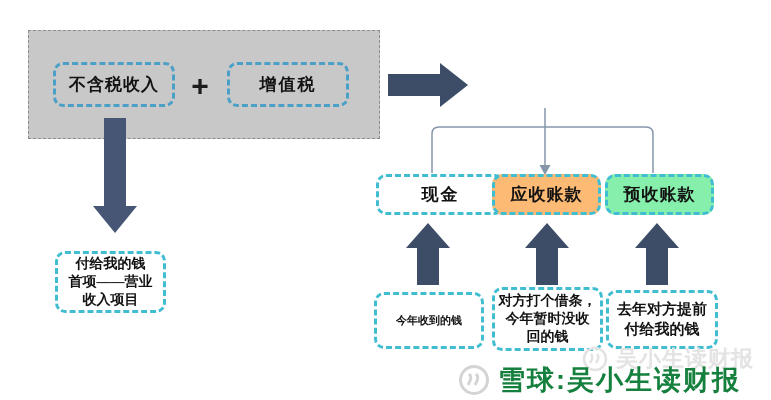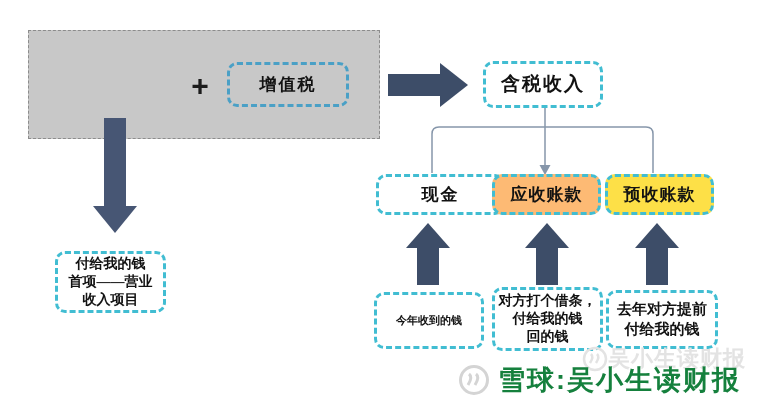--- a/index.html
+++ b/index.html
@@ -69,67 +69,67 @@
   }
   .up-arrow .shaft{left:11px;top:25px;width:22px;height:37px;background:#3d4d68;}
   #up-arrow-1{left:406px;}
   #up-arrow-2{left:525px;}
   #up-arrow-3{left:635px;}
   
   #connector-svg{position:absolute;left:0;top:0;z-index:1;pointer-events:none;}
   
   .ghost-watermark{
     position:absolute;left:582px;top:344px;z-index:3;
-    display:flex;align-items:center;gap:0;
+    display:flex;align-items:center;gap:8px;
     color:#e3e3e3;font-size:22px;font-weight:bold;letter-spacing:1px;
   }
   .footer-watermark{
     position:absolute;left:458px;top:362px;z-index:3;
     display:flex;align-items:center;gap:8px;
     color:#15803d;font-size:27px;font-weight:bold;letter-spacing:2px;
     text-shadow:1px 1px 0 #ffffff;
   }
   .logo-circle{flex:0 0 auto;}
 </style>
 </head>
 <body>
 
 <div id="canvas">
 
   <div class="gray-panel"></div>
 
+  <div id="box-untaxed" class="dash-box on-gray">
+    <span>不含税收入</span>
+  </div>
   <div class="plus-sign">
     <span>+</span>
   </div>
   <div id="box-vat" class="dash-box on-gray">
     <span>增值税</span>
   </div>
 
   <div class="right-arrow">
     <div class="arrow-part shaft"></div>
     <div class="arrow-part head"></div>
   </div>
 
-  <div id="box-taxed" class="dash-box">
-    <span>含税收入</span>
-  </div>
 
   <svg id="connector-svg" width="771" height="400">
     <path d="M545,108 V166" stroke="#8696aa" stroke-width="1.5" fill="none"></path>
     <polygon points="539.5,165 550.5,165 545,175" fill="#8696aa"></polygon>
     <path d="M432,173 V134 Q432,127 439,127 H646 Q653,127 653,134 V173" stroke="#8696aa" stroke-width="1.5" fill="none"></path>
   </svg>
 
   <div id="box-cash" class="dash-box" style="background:#fff">
     <span>现金</span>
   </div>
   <div id="box-receivable" class="dash-box" style="background:#fdba74">
     <span>应收账款</span>
   </div>
-  <div id="box-advance" class="dash-box" style="background:#fde047">
+  <div id="box-advance" class="dash-box" style="background:#86efac">
     <span>预收账款</span>
   </div>
 
   <div id="up-arrow-1" class="up-arrow">
     <div class="arrow-part head"></div>
     <div class="arrow-part shaft"></div>
   </div>
   <div id="up-arrow-2" class="up-arrow">
     <div class="arrow-part head"></div>
     <div class="arrow-part shaft"></div>
@@ -137,21 +137,21 @@
   <div id="up-arrow-3" class="up-arrow">
     <div class="arrow-part head"></div>
     <div class="arrow-part shaft"></div>
   </div>
 
   <div id="box-source-cash" class="dash-box pre">
     <span class="pre">今年收到的钱</span>
   </div>
   <div id="box-source-receivable" class="dash-box pre">
     <span class="pre">对方打个借条，
-付给我的钱
+今年暂时没收
 回的钱</span>
   </div>
   <div id="box-source-advance" class="dash-box pre">
     <span class="pre">去年对方提前
 付给我的钱</span>
   </div>
 
   <div class="down-arrow">
     <div class="arrow-part shaft"></div>
     <div class="arrow-part head"></div>

